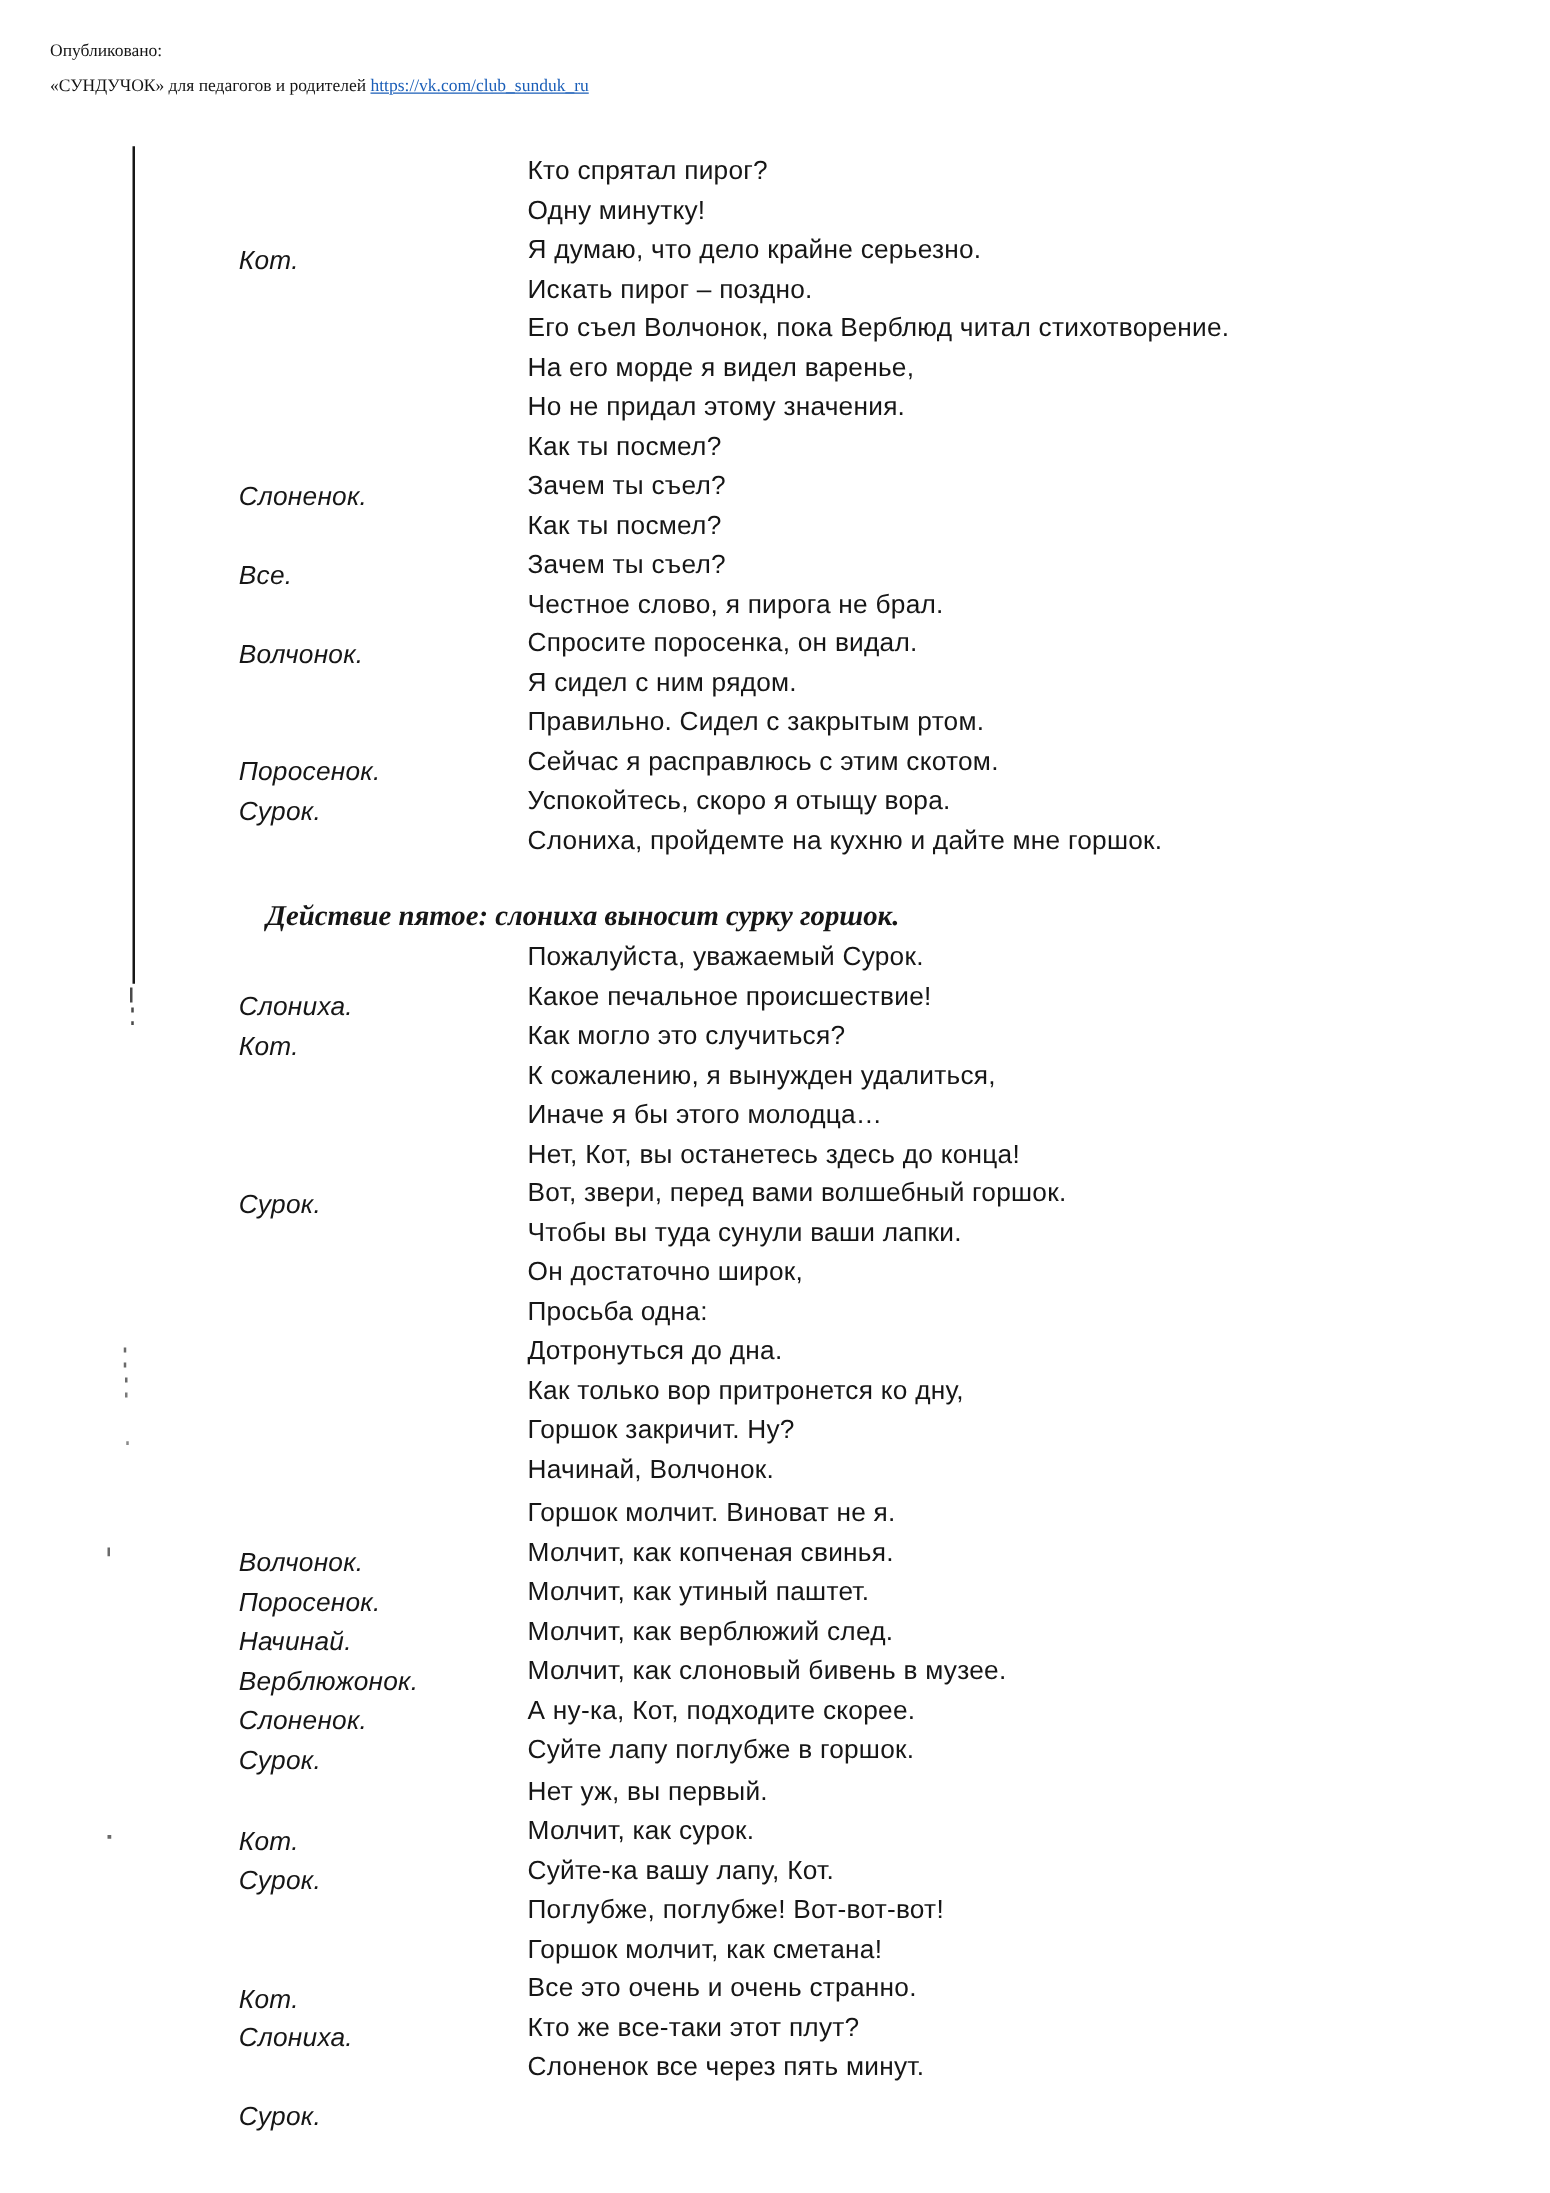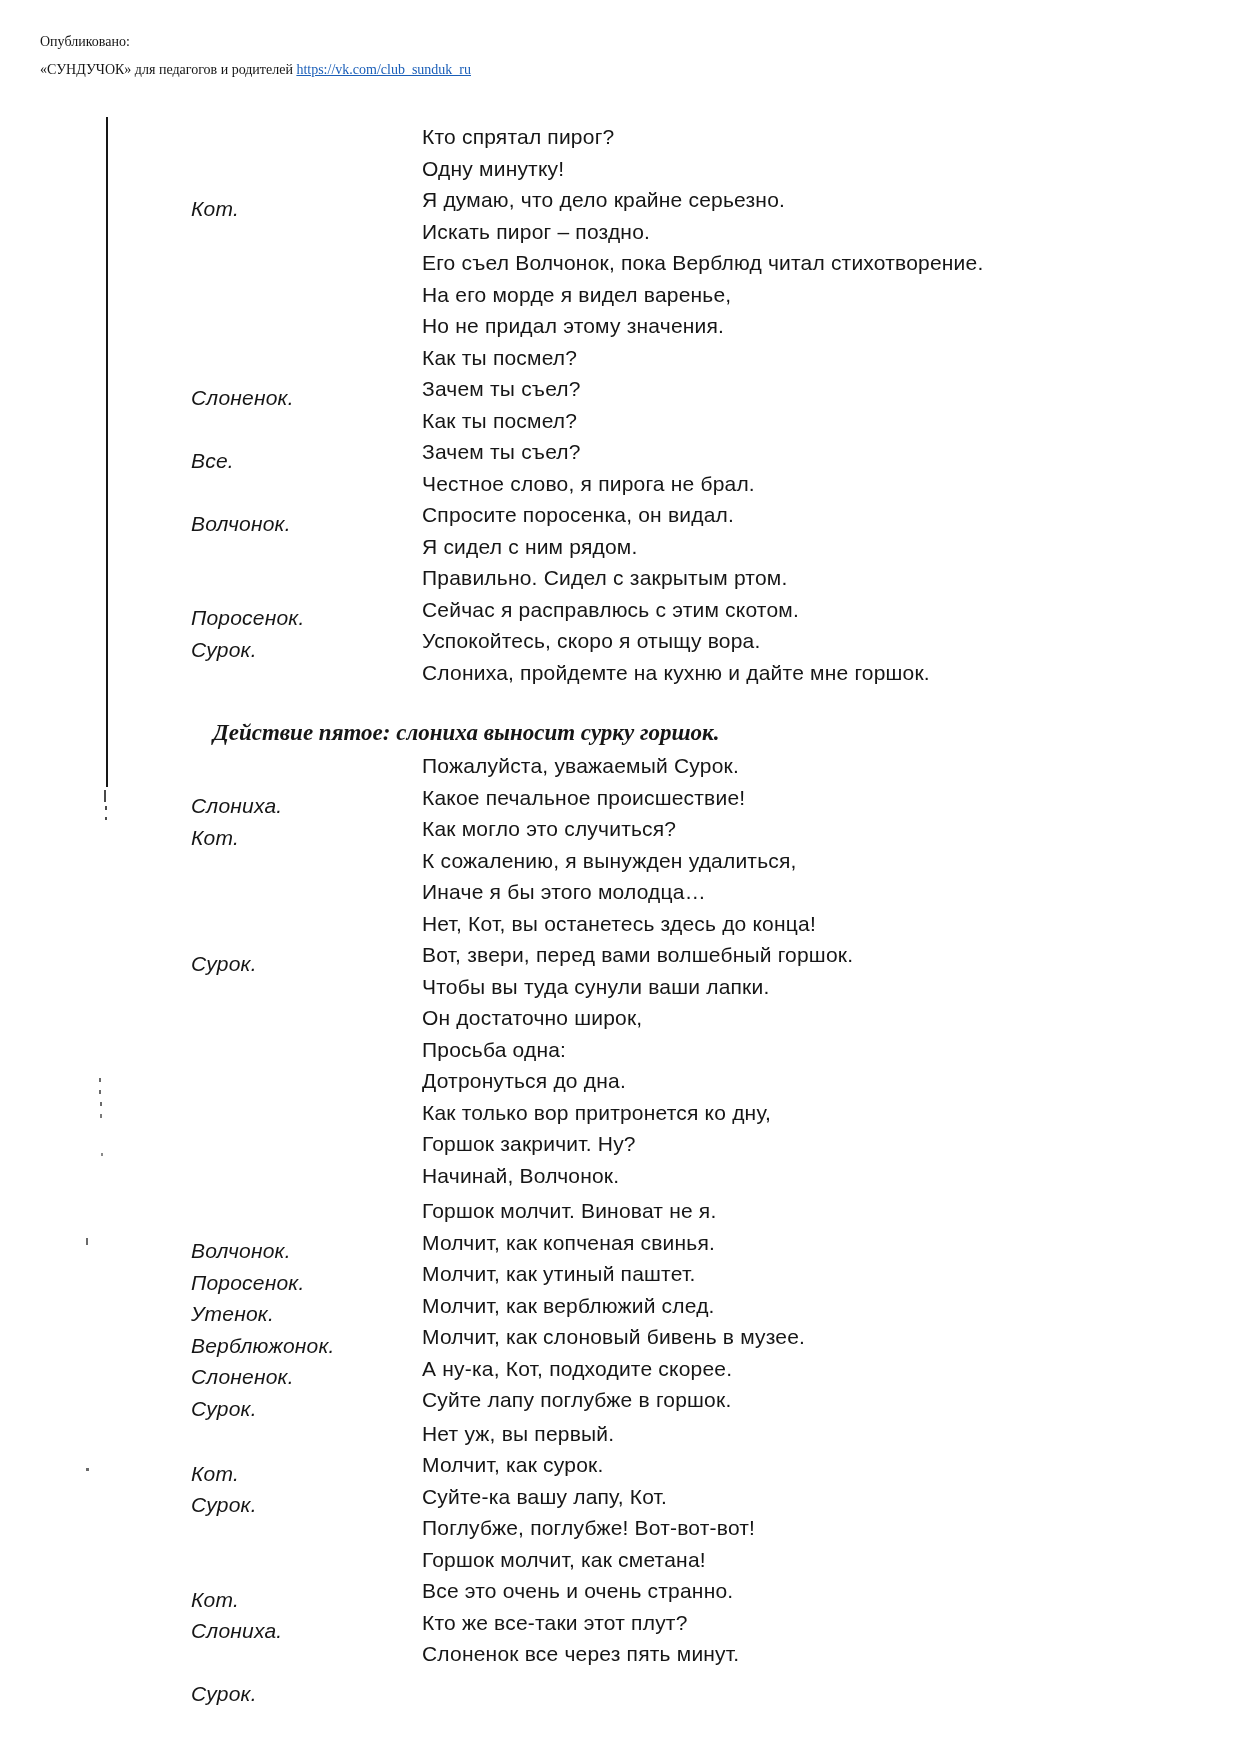--- a/index.html
+++ b/index.html
@@ -239,21 +239,21 @@
     <div class="block gap4" id="block_c">
         <div class="row">
           <span class="speaker">Волчонок.</span>
           <span class="line">Горшок молчит. Виноват не я.</span>
         </div>
         <div class="row">
           <span class="speaker">Поросенок.</span>
           <span class="line">Молчит, как копченая свинья.</span>
         </div>
         <div class="row">
-          <span class="speaker">Утенок.</span>
+          <span class="speaker">Начинай.</span>
           <span class="line">Молчит, как утиный паштет.</span>
         </div>
         <div class="row">
           <span class="speaker">Верблюжонок.</span>
           <span class="line">Молчит, как верблюжий след.</span>
         </div>
         <div class="row">
           <span class="speaker">Слоненок.</span>
           <span class="line">Молчит, как слоновый бивень в музее.</span>
         </div>

